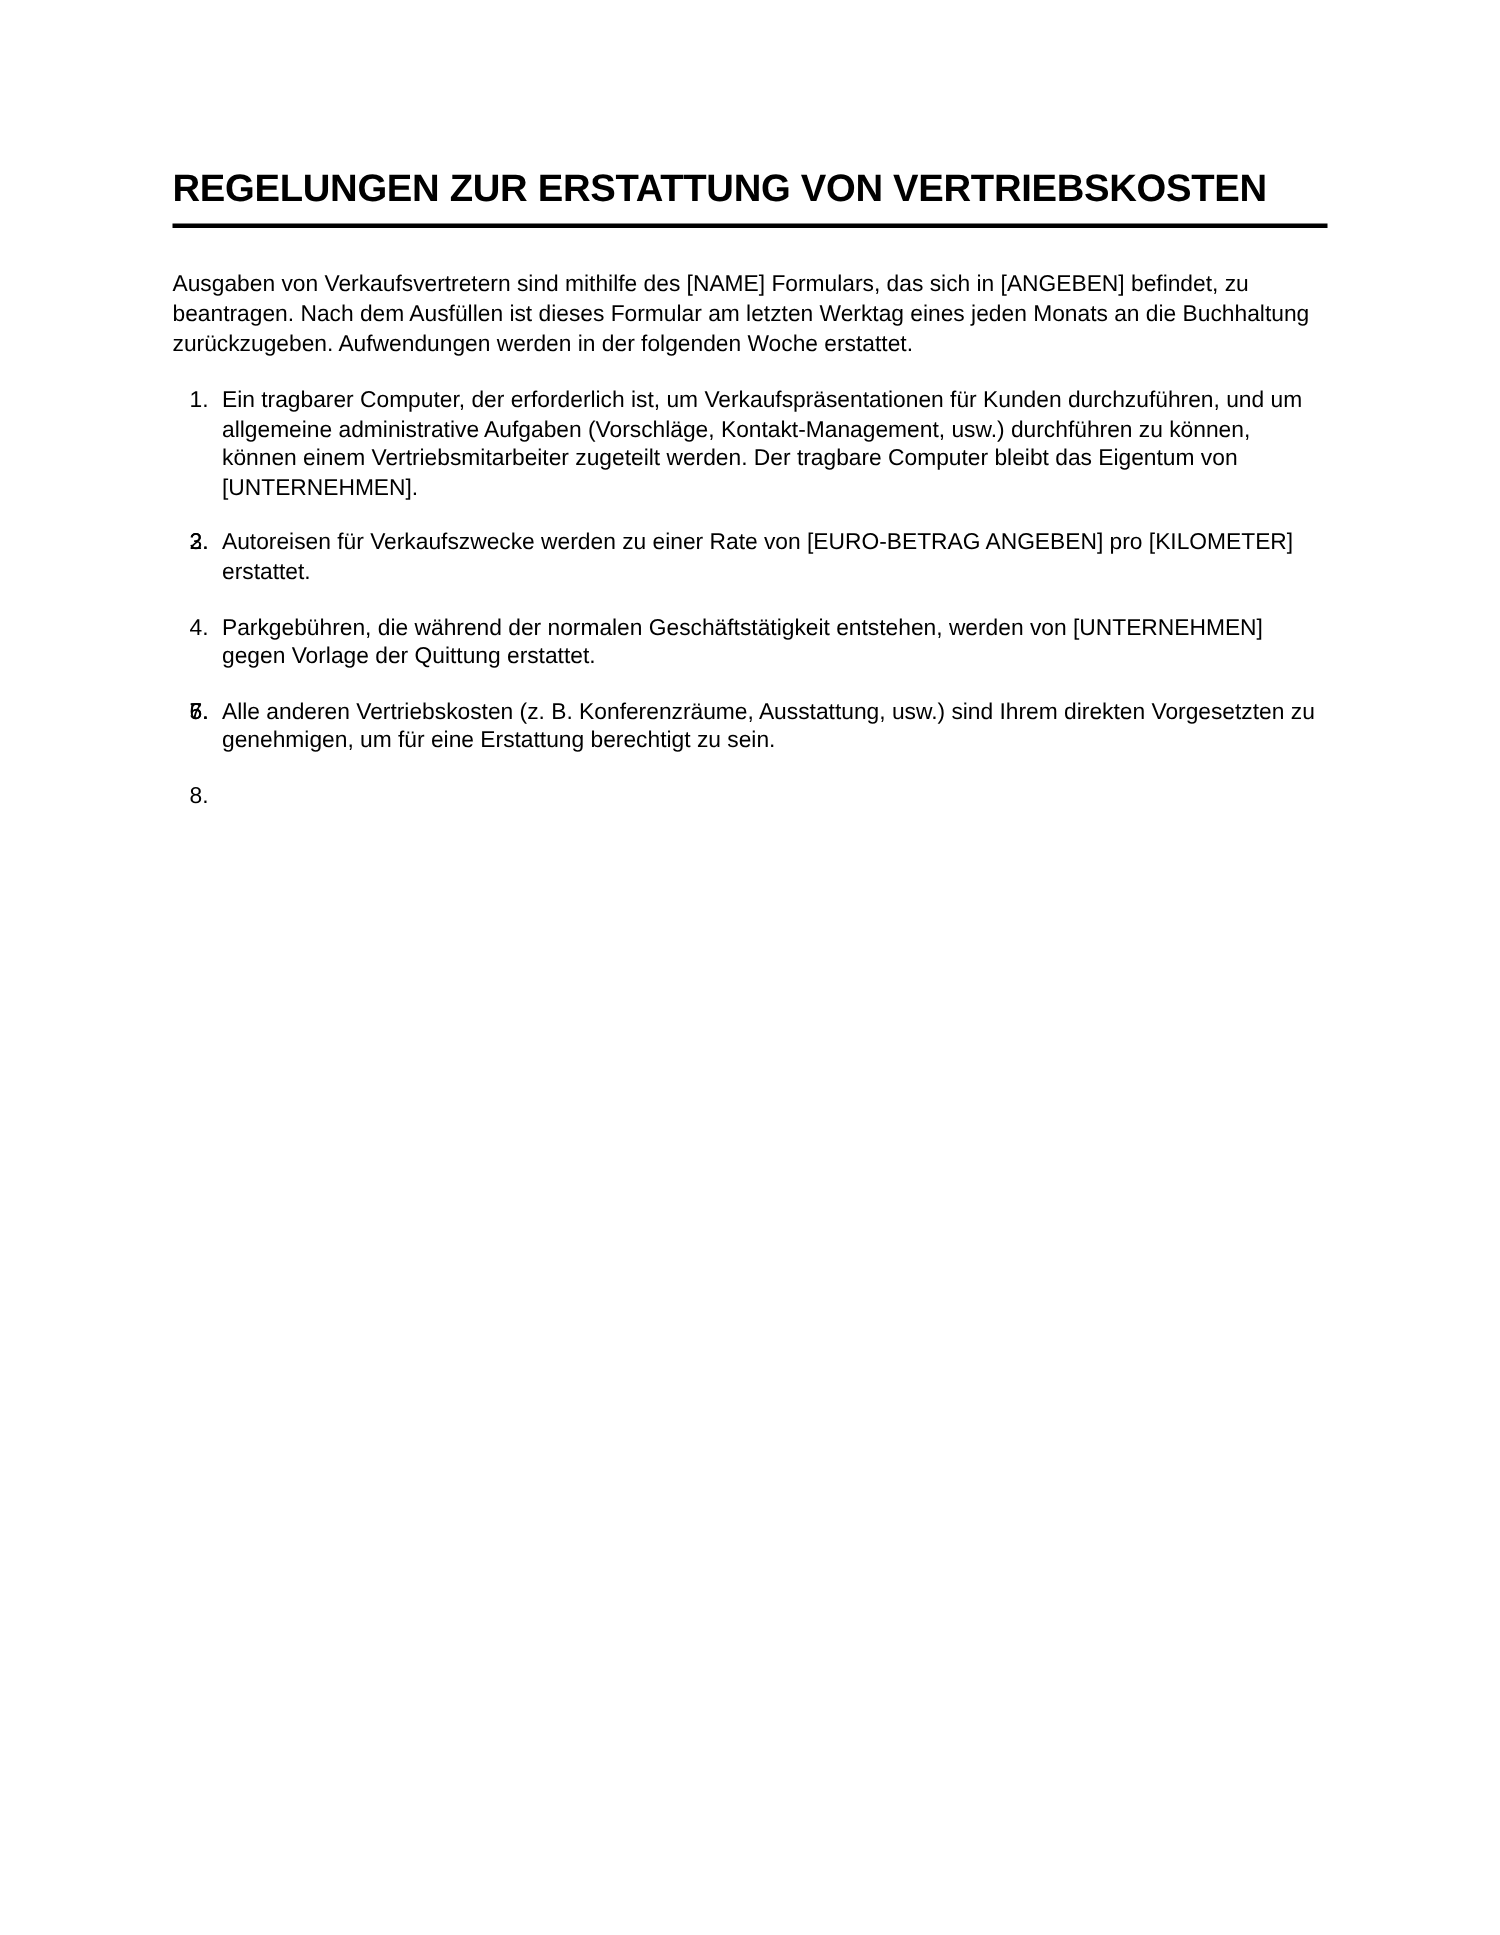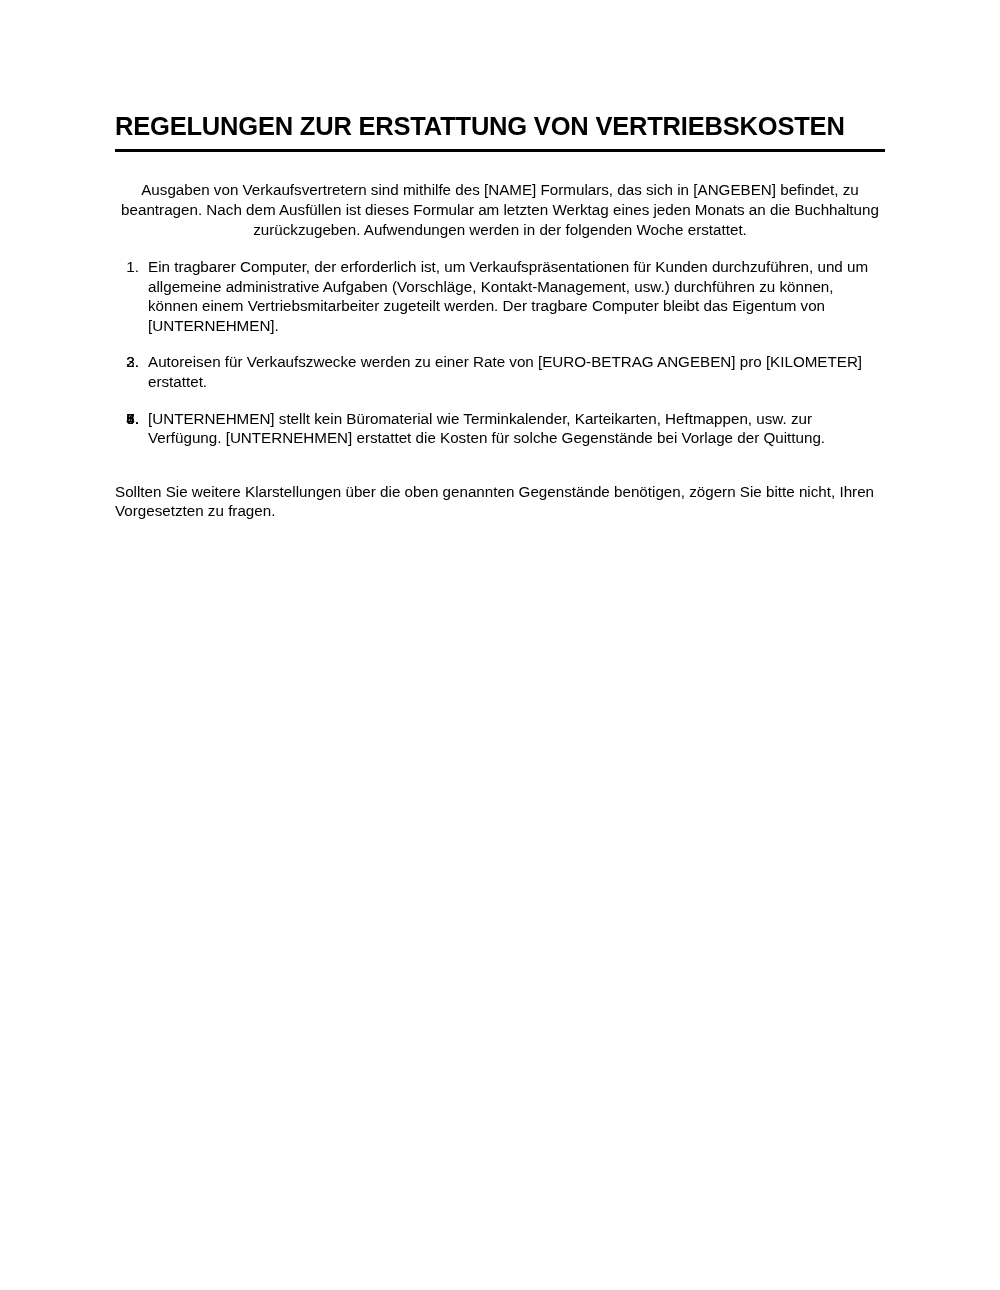--- a/index.html
+++ b/index.html
@@ -45,21 +45,21 @@
     margin-top: 8px;
     height: 3px;
     background: #000000;
     width: 770px;
   }
 
   .intro {
     margin-top: 28px;
     font-size: 15.2px;
     line-height: 19.6px;
-    text-align: center;
+    text-align: left;
     color: #000000;
   }
 
   ol.rules {
     margin: 18px 0 0 0;
     padding: 0;
     list-style: none;
     counter-reset: rule;
   }
 
@@ -112,32 +112,32 @@
       </li>
       <li>
         <span class="num">2.</span>
       </li>
       <li>
         <span class="num">3.</span>
         <span class="body">Autoreisen für Verkaufszwecke werden zu einer Rate von [EURO-BETRAG ANGEBEN] pro [KILOMETER] erstattet.</span>
       </li>
       <li>
         <span class="num">4.</span>
+        <span class="body">Parkgebühren, die während der normalen Geschäftstätigkeit entstehen, werden von [UNTERNEHMEN] gegen Vorlage der Quittung erstattet.</span>
       </li>
       <li>
         <span class="num">5.</span>
       </li>
       <li>
         <span class="num">6.</span>
       </li>
       <li>
         <span class="num">7.</span>
+        <span class="body">Alle anderen Vertriebskosten (z. B. Konferenzräume, Ausstattung, usw.) sind Ihrem direkten Vorgesetzten zu genehmigen, um für eine Erstattung berechtigt zu sein.</span>
       </li>
       <li>
         <span class="num">8.</span>
-        <span class="body">[UNTERNEHMEN] stellt kein Büromaterial wie Terminkalender, Karteikarten, Heftmappen, usw. zur Verfügung.  [UNTERNEHMEN] erstattet die Kosten für solche Gegenstände bei Vorlage der Quittung.</span>
       </li>
     </ol>
 
-    <p class="closing">Sollten Sie weitere Klarstellungen über die oben genannten Gegenstände benötigen, zögern Sie bitte nicht, Ihren Vorgesetzten zu fragen.</p>
 
   </div>
 </div>
 
 </body></html>

